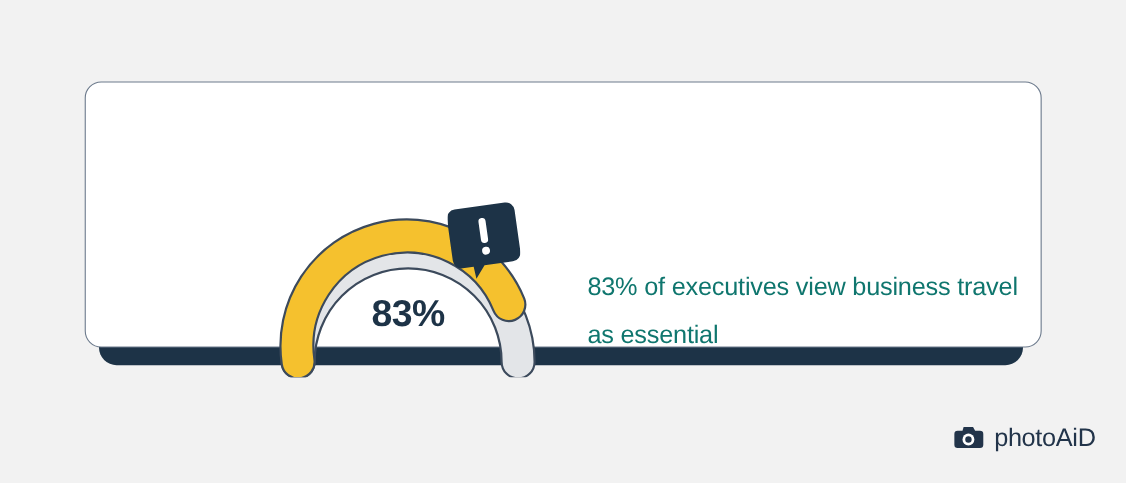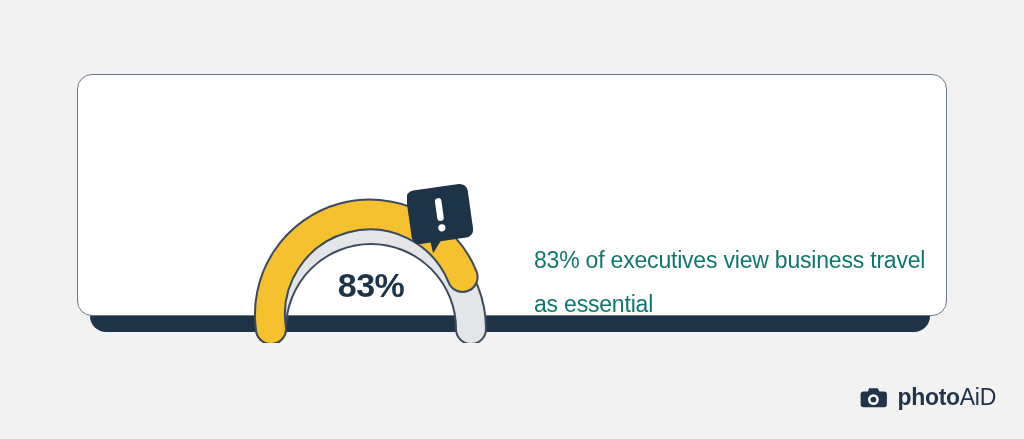--- a/index.html
+++ b/index.html
@@ -108,21 +108,21 @@
     display: block;
     width: 28px;
     height: 24px;
   }
   #logo .wordmark {
     font-size: 23px;
     color: #22344a;
     letter-spacing: -0.3px;
     white-space: nowrap;
   }
-  #logo .wordmark .light { font-weight: bold; }
+  #logo .wordmark .light { font-weight: normal; }
   #logo .wordmark .bold  { font-weight: normal; }
 </style>
 </head>
 <body>
 
 <div id="card-base"></div>
 
 <div id="card">
 
   <div id="gauge">

